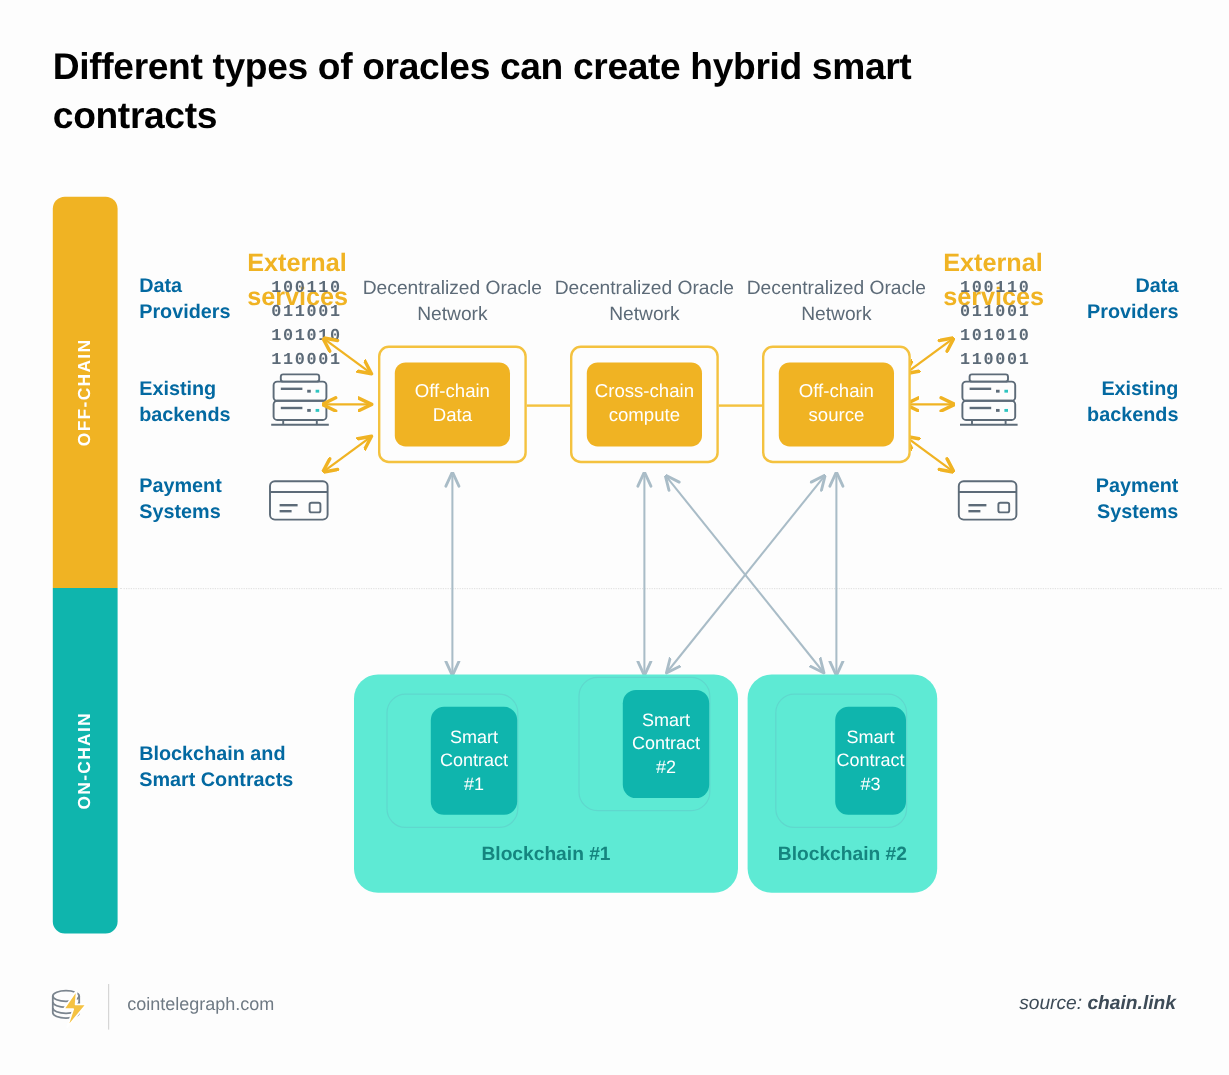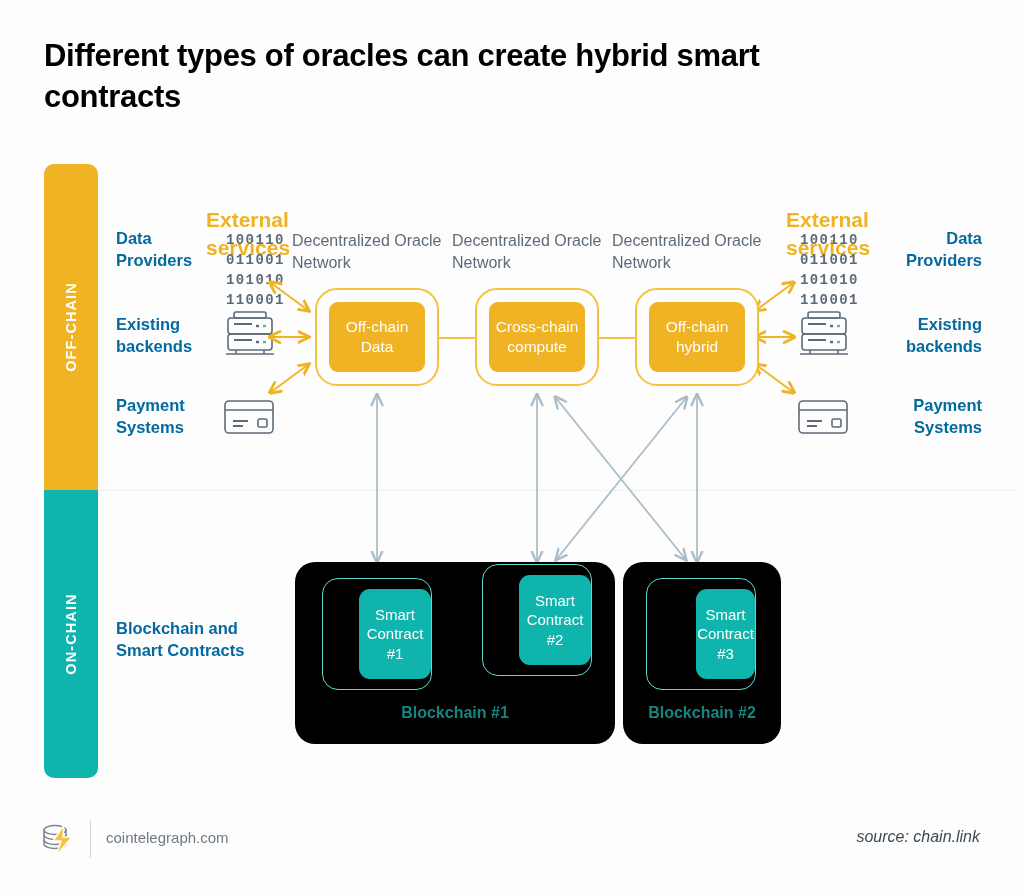--- a/index.html
+++ b/index.html
@@ -98,32 +98,33 @@
     color: #5d6b78;
     letter-spacing: 1.4px;
     font-weight: bold;
     white-space: pre;
   }
 
   
   .don-label {
     position: absolute;
     width: 170px;
+    text-align: center;
     font-size: 16px;
     line-height: 1.35;
     color: #5d6b78;
   }
 
   
   .oracle-outer {
     position: absolute;
     width: 124px;
     height: 98px;
     border: 2px solid #f4c23f;
-    border-radius: 22px;
+    border-radius: 9px;
     background: #fdfdfd;
     display: flex;
     align-items: center;
     justify-content: center;
   }
   .oracle-inner {
     width: 96px;
     height: 70px;
     background: #f0b323;
     border-radius: 9px;
@@ -138,21 +139,21 @@
   .oracle-connector {
     position: absolute;
     height: 2px;
     background: #f4c23f;
     top: 337px;
   }
 
   
   .chain-panel {
     position: absolute;
-    background: #000000;
+    background: #5eead4;
     border-radius: 20px;
   }
   .chain-name {
     position: absolute;
     bottom: 22px;
     left: 0;
     right: 0;
     text-align: center;
     font-size: 16px;
     font-weight: bold;
@@ -200,21 +201,21 @@
     color: #6f7a84;
   }
   .footer-source {
     position: absolute;
     right: 44px;
     top: 828px;
     font-size: 16px;
     font-style: italic;
     color: #3d4b57;
   }
-  .footer-source b { font-weight: normal; font-style: italic; }
+  .footer-source b { font-weight: bold; font-style: italic; }
 
   svg { display: block; overflow: visible; }
   .svg-layer {
     position: absolute;
     left: 0; top: 0;
     width: 1024px; height: 896px;
     pointer-events: none;
   }
 </style>
 </head>
@@ -347,21 +348,21 @@
 <div class="oracle-connector" style="left:439px; width:36px;"></div>
 <div class="oracle-connector" style="left:599px; width:36px;"></div>
 
 <div class="oracle-outer" style="left:315px; top:288px;">
   <div class="oracle-inner">Off-chain Data</div>
 </div>
 <div class="oracle-outer" style="left:475px; top:288px;align-items:center;">
   <div class="oracle-inner">Cross-chain compute</div>
 </div>
 <div class="oracle-outer" style="left:635px; top:288px;">
-  <div class="oracle-inner">Off-chain hybrid</div>
+  <div class="oracle-inner">Off-chain source</div>
 </div>
 
 <div class="svc-label" style="left:116px; top:618px; width:170px;">Blockchain and Smart Contracts</div>
 
 <div class="chain-panel" style="left:295px; top:562px; width:320px; height:182px;">
   <div class="chain-name">Blockchain #1</div>
 </div>
 <div class="chain-panel" style="left:623px; top:562px; width:158px; height:182px;">
   <div class="chain-name">Blockchain #2</div>
 </div>

